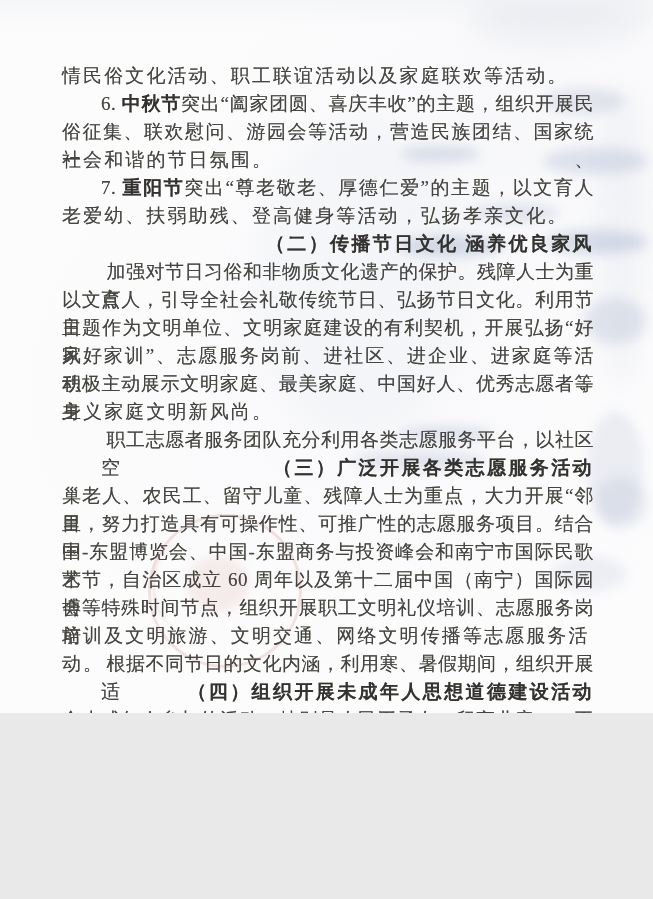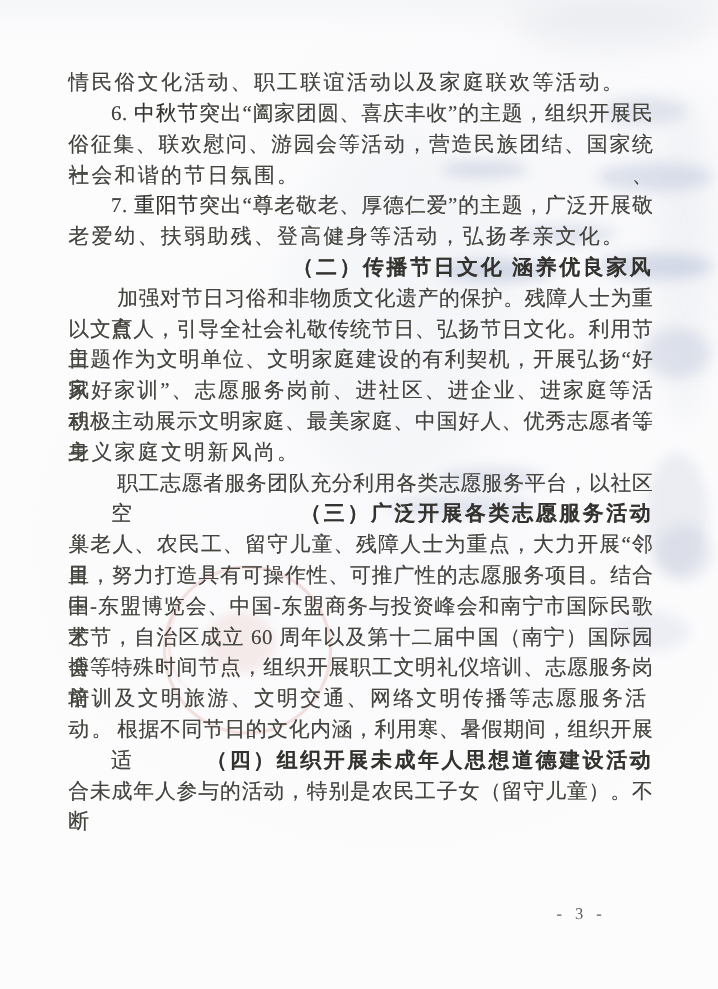--- a/index.html
+++ b/index.html
@@ -4,21 +4,21 @@
 <style>
   :root{
     --ink:#45443f;
     --heading-ink:#33322e;
     --stamp-red:#cc4e42;
     --paper:#fcfcfd;
   }
   html,body{margin:0;padding:0;background:#e9e9e9;}
   .page{
     position:relative;
-    width:653px;height:899px;
+    width:653px;height:713px;
     background:var(--paper);
     overflow:hidden;
     font-family:"Liberation Serif","DejaVu Serif",serif;
   }
   
   .page::after{
     content:"";position:absolute;inset:0;pointer-events:none;
     background:
       radial-gradient(420px 300px at 78% 18%, rgba(205,210,222,0.10), transparent 70%),
       radial-gradient(500px 420px at 55% 55%, rgba(210,214,224,0.08), transparent 70%),
@@ -34,21 +34,21 @@
     letter-spacing:2.1px;
     text-shadow:0 0 0.4px rgba(70,68,62,0.55);
   }
   .line.jst{
     text-align:justify;
     text-align-last:justify;
     letter-spacing:0.5px;
   }
   .line.ind{padding-left:39px;text-align:right;}
   .line.hd{font-weight:bold;color:var(--heading-ink);letter-spacing:2.4px;}
-  .line .b{font-weight:normal;color:var(--heading-ink);}
+  .line .b{font-weight:bold;color:var(--heading-ink);}
   .page-number{
     position:absolute;left:506px;top:823px;z-index:3;
     font-size:15px;color:#5d5c58;letter-spacing:4px;
   }
   
   .bl{position:absolute;border-radius:50%;filter:blur(6px);z-index:1;pointer-events:none;}
   .bl.big{filter:blur(14px);}
   
   .stamp{
     position:absolute;left:148px;top:514px;width:148px;height:148px;
@@ -89,21 +89,21 @@
 
   <div class="stamp"></div>
   <div class="stamp-inner"></div>
   <div class="stamp-arc"></div>
 
   <div class="textblock" id="text-block">
       <div class="line"><span>情民俗文化活动、职工联谊活动以及家庭联欢等活动。</span></div>
       <div class="line ind jst"><span>6. </span><span class="b">中秋节</span><span>突出“阖家团圆、喜庆丰收”的主题，组织开展民</span></div>
       <div class="line jst"><span>俗征集、联欢慰问、游园会等活动，营造民族团结、国家统一、</span></div>
       <div class="line"><span>社会和谐的节日氛围。</span></div>
-      <div class="line ind jst"><span>7. </span><span class="b">重阳节</span><span>突出“尊老敬老、厚德仁爱”的主题，广泛开展敬</span></div>
+      <div class="line ind jst"><span>7. </span><span class="b">重阳节</span><span>突出“尊老敬老、厚德仁爱”的主题，以文育人</span></div>
       <div class="line"><span>老爱幼、扶弱助残、登高健身等活动，弘扬孝亲文化。</span></div>
       <div class="line ind hd"><span>（二）传播节日文化 涵养优良家风</span></div>
       <div class="line ind jst"><span>加强对节日习俗和非物质文化遗产的保护。残障人士为重点、</span></div>
       <div class="line jst"><span>以文育人，引导全社会礼敬传统节日、弘扬节日文化。利用节日</span></div>
       <div class="line jst"><span>主题作为文明单位、文明家庭建设的有利契机，开展弘扬“好家</span></div>
       <div class="line jst"><span>风好家训”、志愿服务岗前、进社区、进企业、进家庭等活动，</span></div>
       <div class="line jst"><span>积极主动展示文明家庭、最美家庭、中国好人、优秀志愿者等身</span></div>
       <div class="line"><span>主义家庭文明新风尚。</span></div>
       <div class="line ind jst"><span>职工志愿者服务团队充分利用各类志愿服务平台，以社区空</span></div>
       <div class="line ind hd"><span>（三）广泛开展各类志愿服务活动</span></div>

